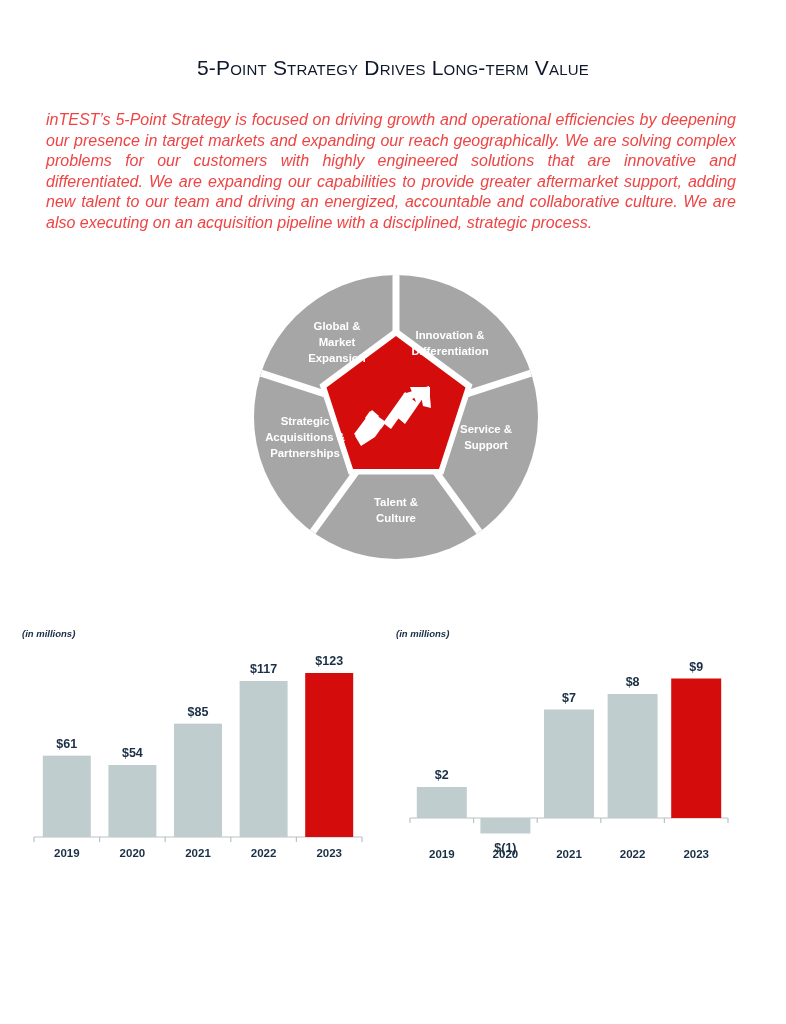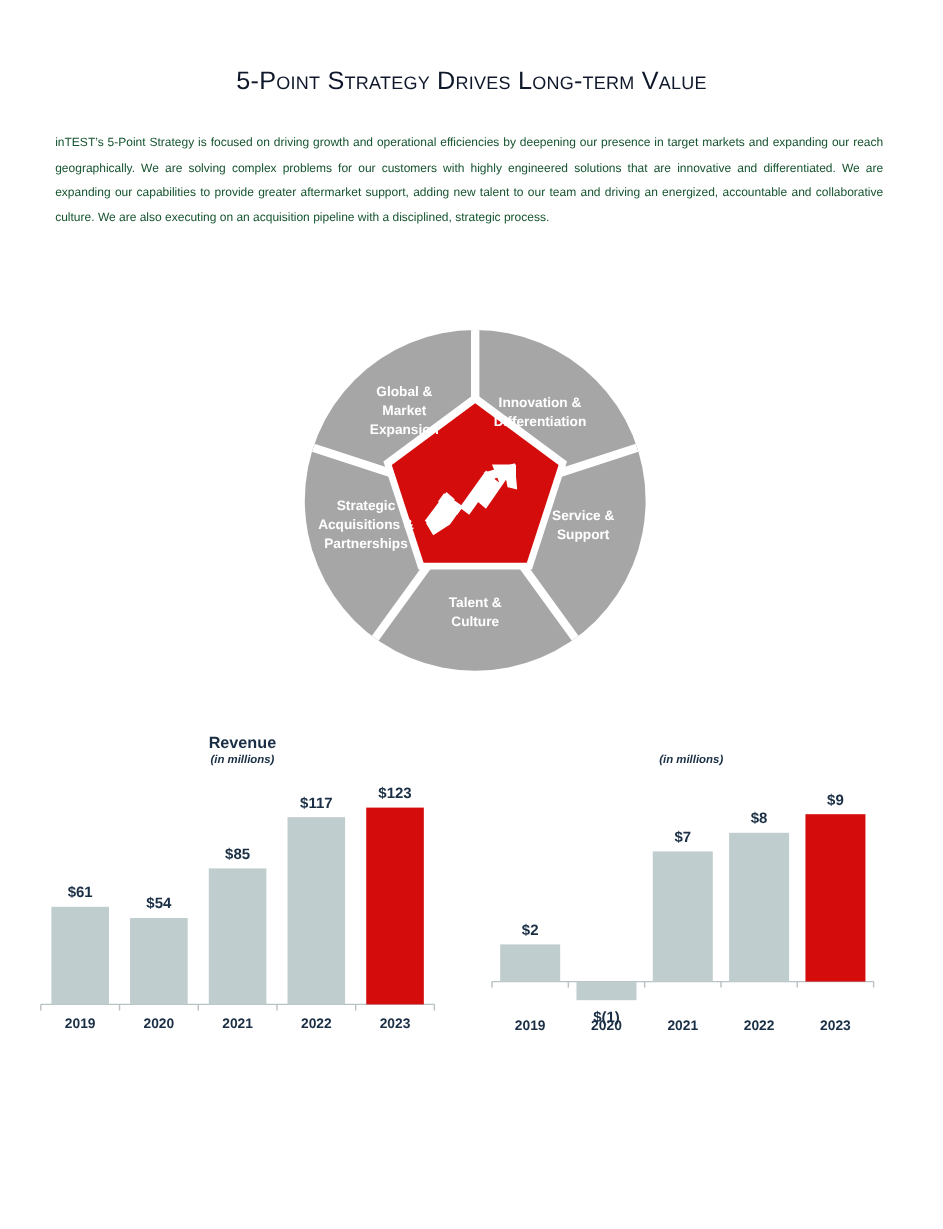--- a/index.html
+++ b/index.html
@@ -31,24 +31,25 @@
     color: #0f172a;
     white-space: nowrap;
   }
 
   
   .body-text {
     position: absolute;
     left: 46px;
     top: 110px;
     width: 690px;
-    font-size: 10px;
+    font-size: 16px;
     line-height: 20.5px;
     text-align: justify;
-    color: #14532d;
+    color: #ef4444;
+    font-style: italic;
   }
 
   
   .wheel-wrap {
     position: absolute;
     left: 253px;
     top: 274px;
     width: 286px;
     height: 286px;
   }
@@ -79,21 +80,20 @@
     text-align: center;
     font-size: 13.5px;
     font-weight: bold;
     color: #1a2f45;
   }
   .chart-subtitle {
     position: absolute;
     top: 23px;
     left: 0;
     width: 100%;
-    text-align: center;
     font-size: 9.5px;
     font-weight: bold;
     font-style: italic;
     color: #1a2f45;
   }
 
   .plot {
     position: absolute;
     left: 0;
     top: 0;
@@ -195,21 +195,20 @@
 
     <g>
       <text class="seg-label" x="84" y="53">Global &amp;</text>
       <text class="seg-label" x="84" y="69">Market</text>
       <text class="seg-label" x="84" y="85">Expansion</text>
     </g>
   </svg>
 </div>
 
 <div class="chart chart-revenue">
-  <div class="chart-title">Revenue</div>
   <div class="chart-subtitle">(in millions)</div>
   <div class="plot">
     <svg id="svg-revenue" width="360" height="270" viewBox="0 0 360 270" xmlns="http://www.w3.org/2000/svg">
         <line x1="12" y1="232" x2="340" y2="232" class="axis-line"></line>
         <line x1="12" y1="232" x2="12" y2="237" class="tick-line"></line>
         <line x1="77.6" y1="232" x2="77.6" y2="237" class="tick-line"></line>
         <line x1="143.2" y1="232" x2="143.2" y2="237" class="tick-line"></line>
         <line x1="208.79999999999998" y1="232" x2="208.79999999999998" y2="237" class="tick-line"></line>
         <line x1="274.4" y1="232" x2="274.4" y2="237" class="tick-line"></line>
         <line x1="340" y1="232" x2="340" y2="237" class="tick-line"></line>

